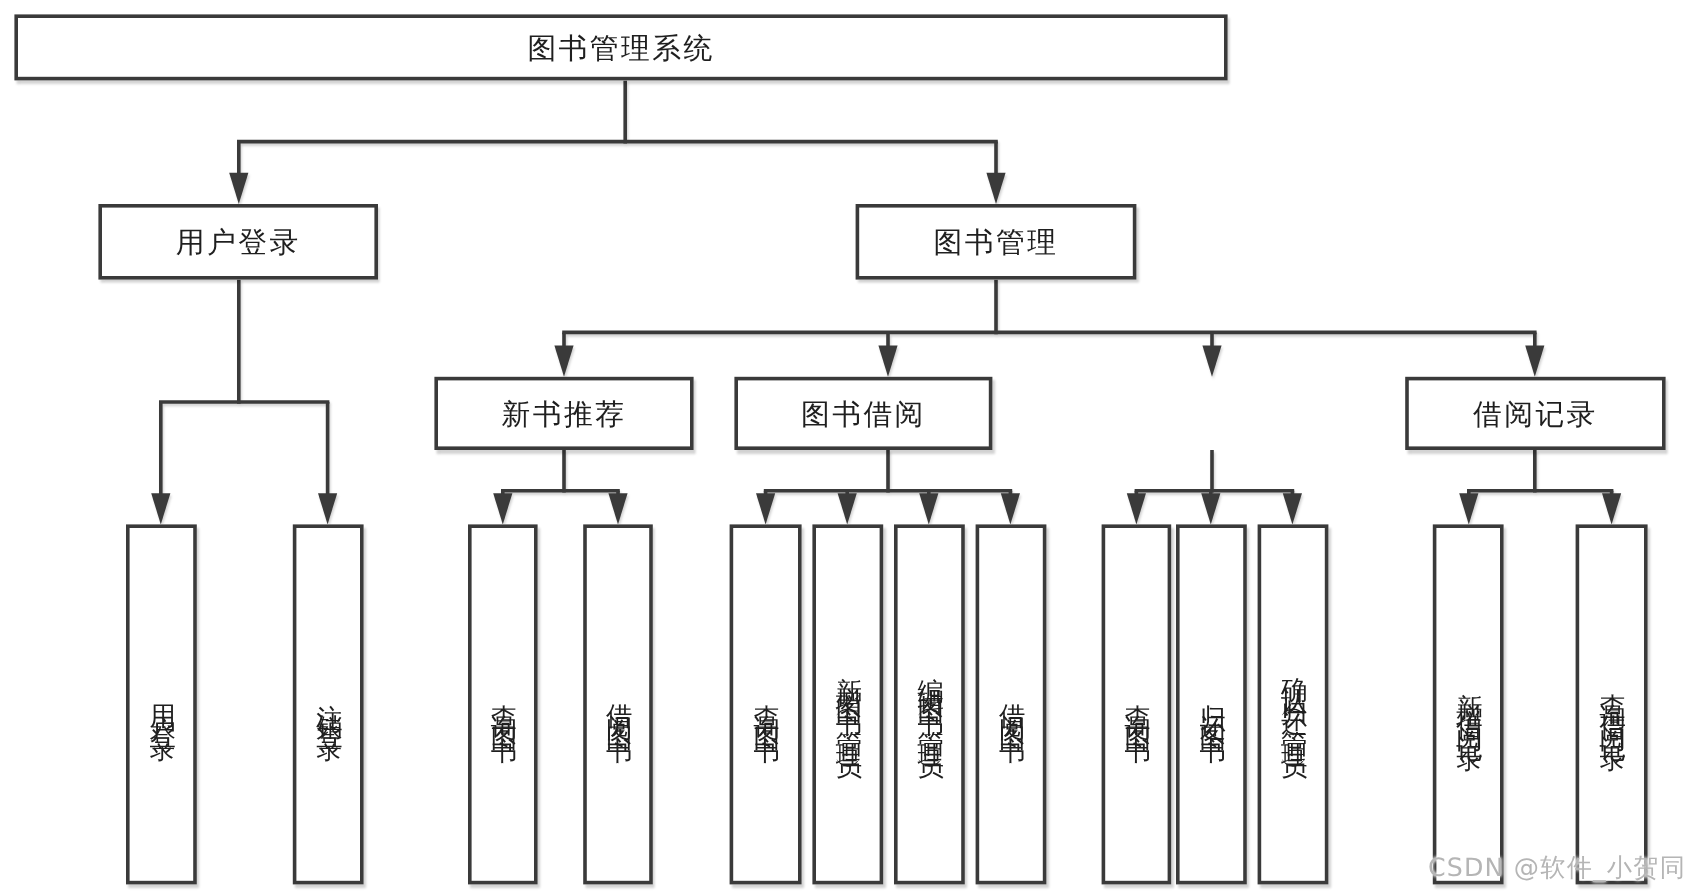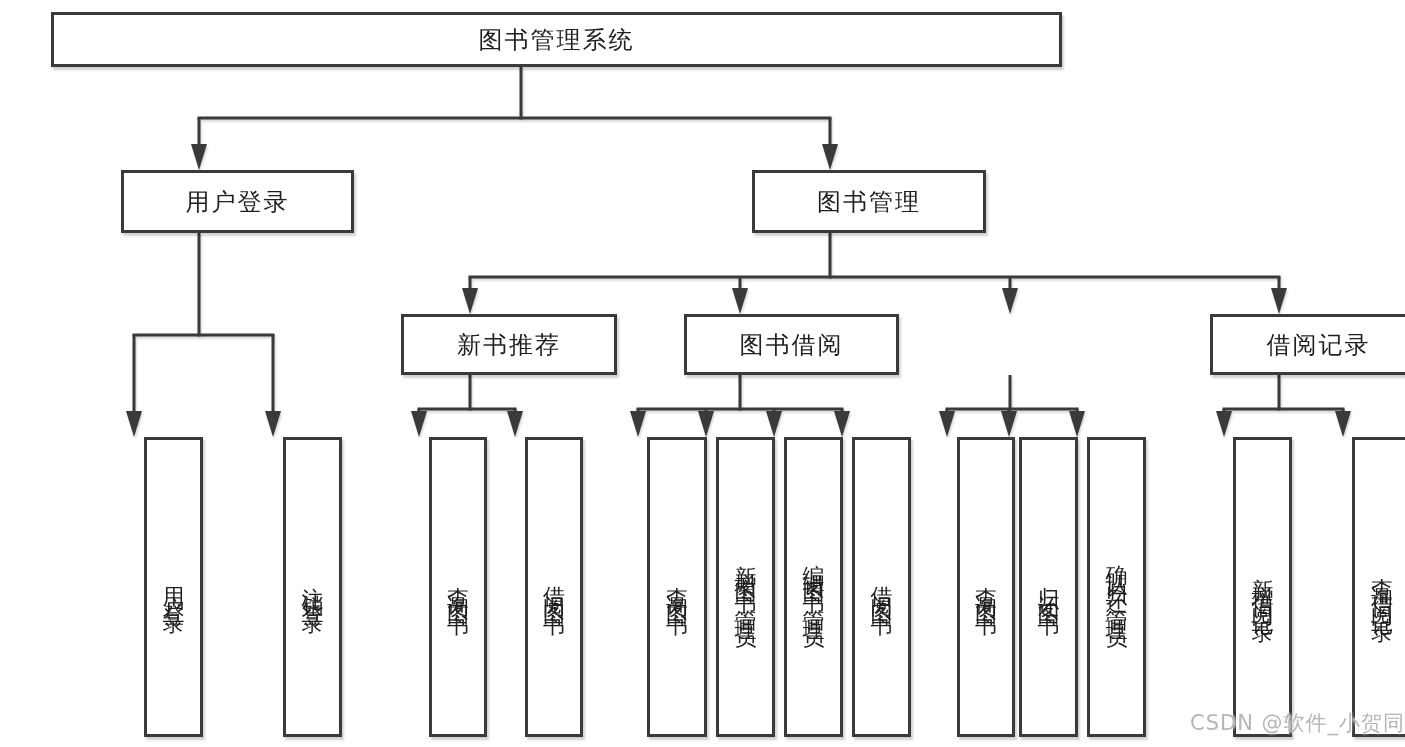--- a/index.html
+++ b/index.html
@@ -13,21 +13,21 @@
   }
   .wires{position:absolute;left:0;top:0;z-index:1;
     filter:drop-shadow(1px 2px 1px rgba(0,0,0,0.18));}
   .wires path.ln{stroke:var(--line);stroke-width:3;fill:none;}
   .wires path.arrow{fill:var(--line);stroke:none;}
   .node{
     position:absolute;box-sizing:border-box;background:#fff;
     border:3px solid var(--box_border);
     box-shadow:2px 3px 2px rgba(0,0,0,0.18);
     display:flex;align-items:center;justify-content:center;
-    color:var(--text);z-index:2;margin-left:39px;
+    color:var(--text);z-index:2;
   }
   .node.h{font-size:24px;letter-spacing:2px;white-space:nowrap;}
   .node.v{
     writing-mode:vertical-rl;text-orientation:mixed;
     font-size:22px;letter-spacing:9px;line-height:1;
   }
   .watermark{
     position:absolute;z-index:5;font-size:21px;letter-spacing:1px;
     color:var(--watermark);white-space:nowrap;
     text-shadow:0 0 3px #fff,0 0 3px #fff;
@@ -106,21 +106,21 @@
       <path class="arrow" d="M1335 411 H1351 L1343 437 Z"></path>
     </g>
   </svg>
 
   <div class="node h" style="left:12px;top:12px;width:1011px;height:55px">图书管理系统</div>
 
   <div class="node h" style="left:82px;top:170px;width:233px;height:63px">用户登录</div>
   <div class="node h" style="left:362px;top:314px;width:216px;height:61px">新书推荐</div>
 
   <div class="node h" style="left:713px;top:170px;width:234px;height:63px">图书管理</div>
-  <div class="node h" style="left:645px;top:314px;width:215px;height:61px">图书借阅</div>
+  <div class="node h" style="left:612px;top:314px;width:215px;height:61px">图书借阅</div>
   <div class="node h" style="left:1171px;top:314px;width:217px;height:61px">借阅记录</div>
 
   <div class="node v" style="left:105px;top:437px;width:59px;height:300px">用户登录</div>
   <div class="node v" style="left:244px;top:437px;width:59px;height:300px">注销登录</div>
 
   <div class="node v" style="left:390px;top:437px;width:58px;height:300px">查询图书</div>
   <div class="node v" style="left:486px;top:437px;width:58px;height:300px">借阅图书</div>
 
   <div class="node v" style="left:608px;top:437px;width:60px;height:300px">查询图书</div>
   <div class="node v" style="left:677px;top:437px;width:59px;height:300px">新增图书（管理员）</div>

